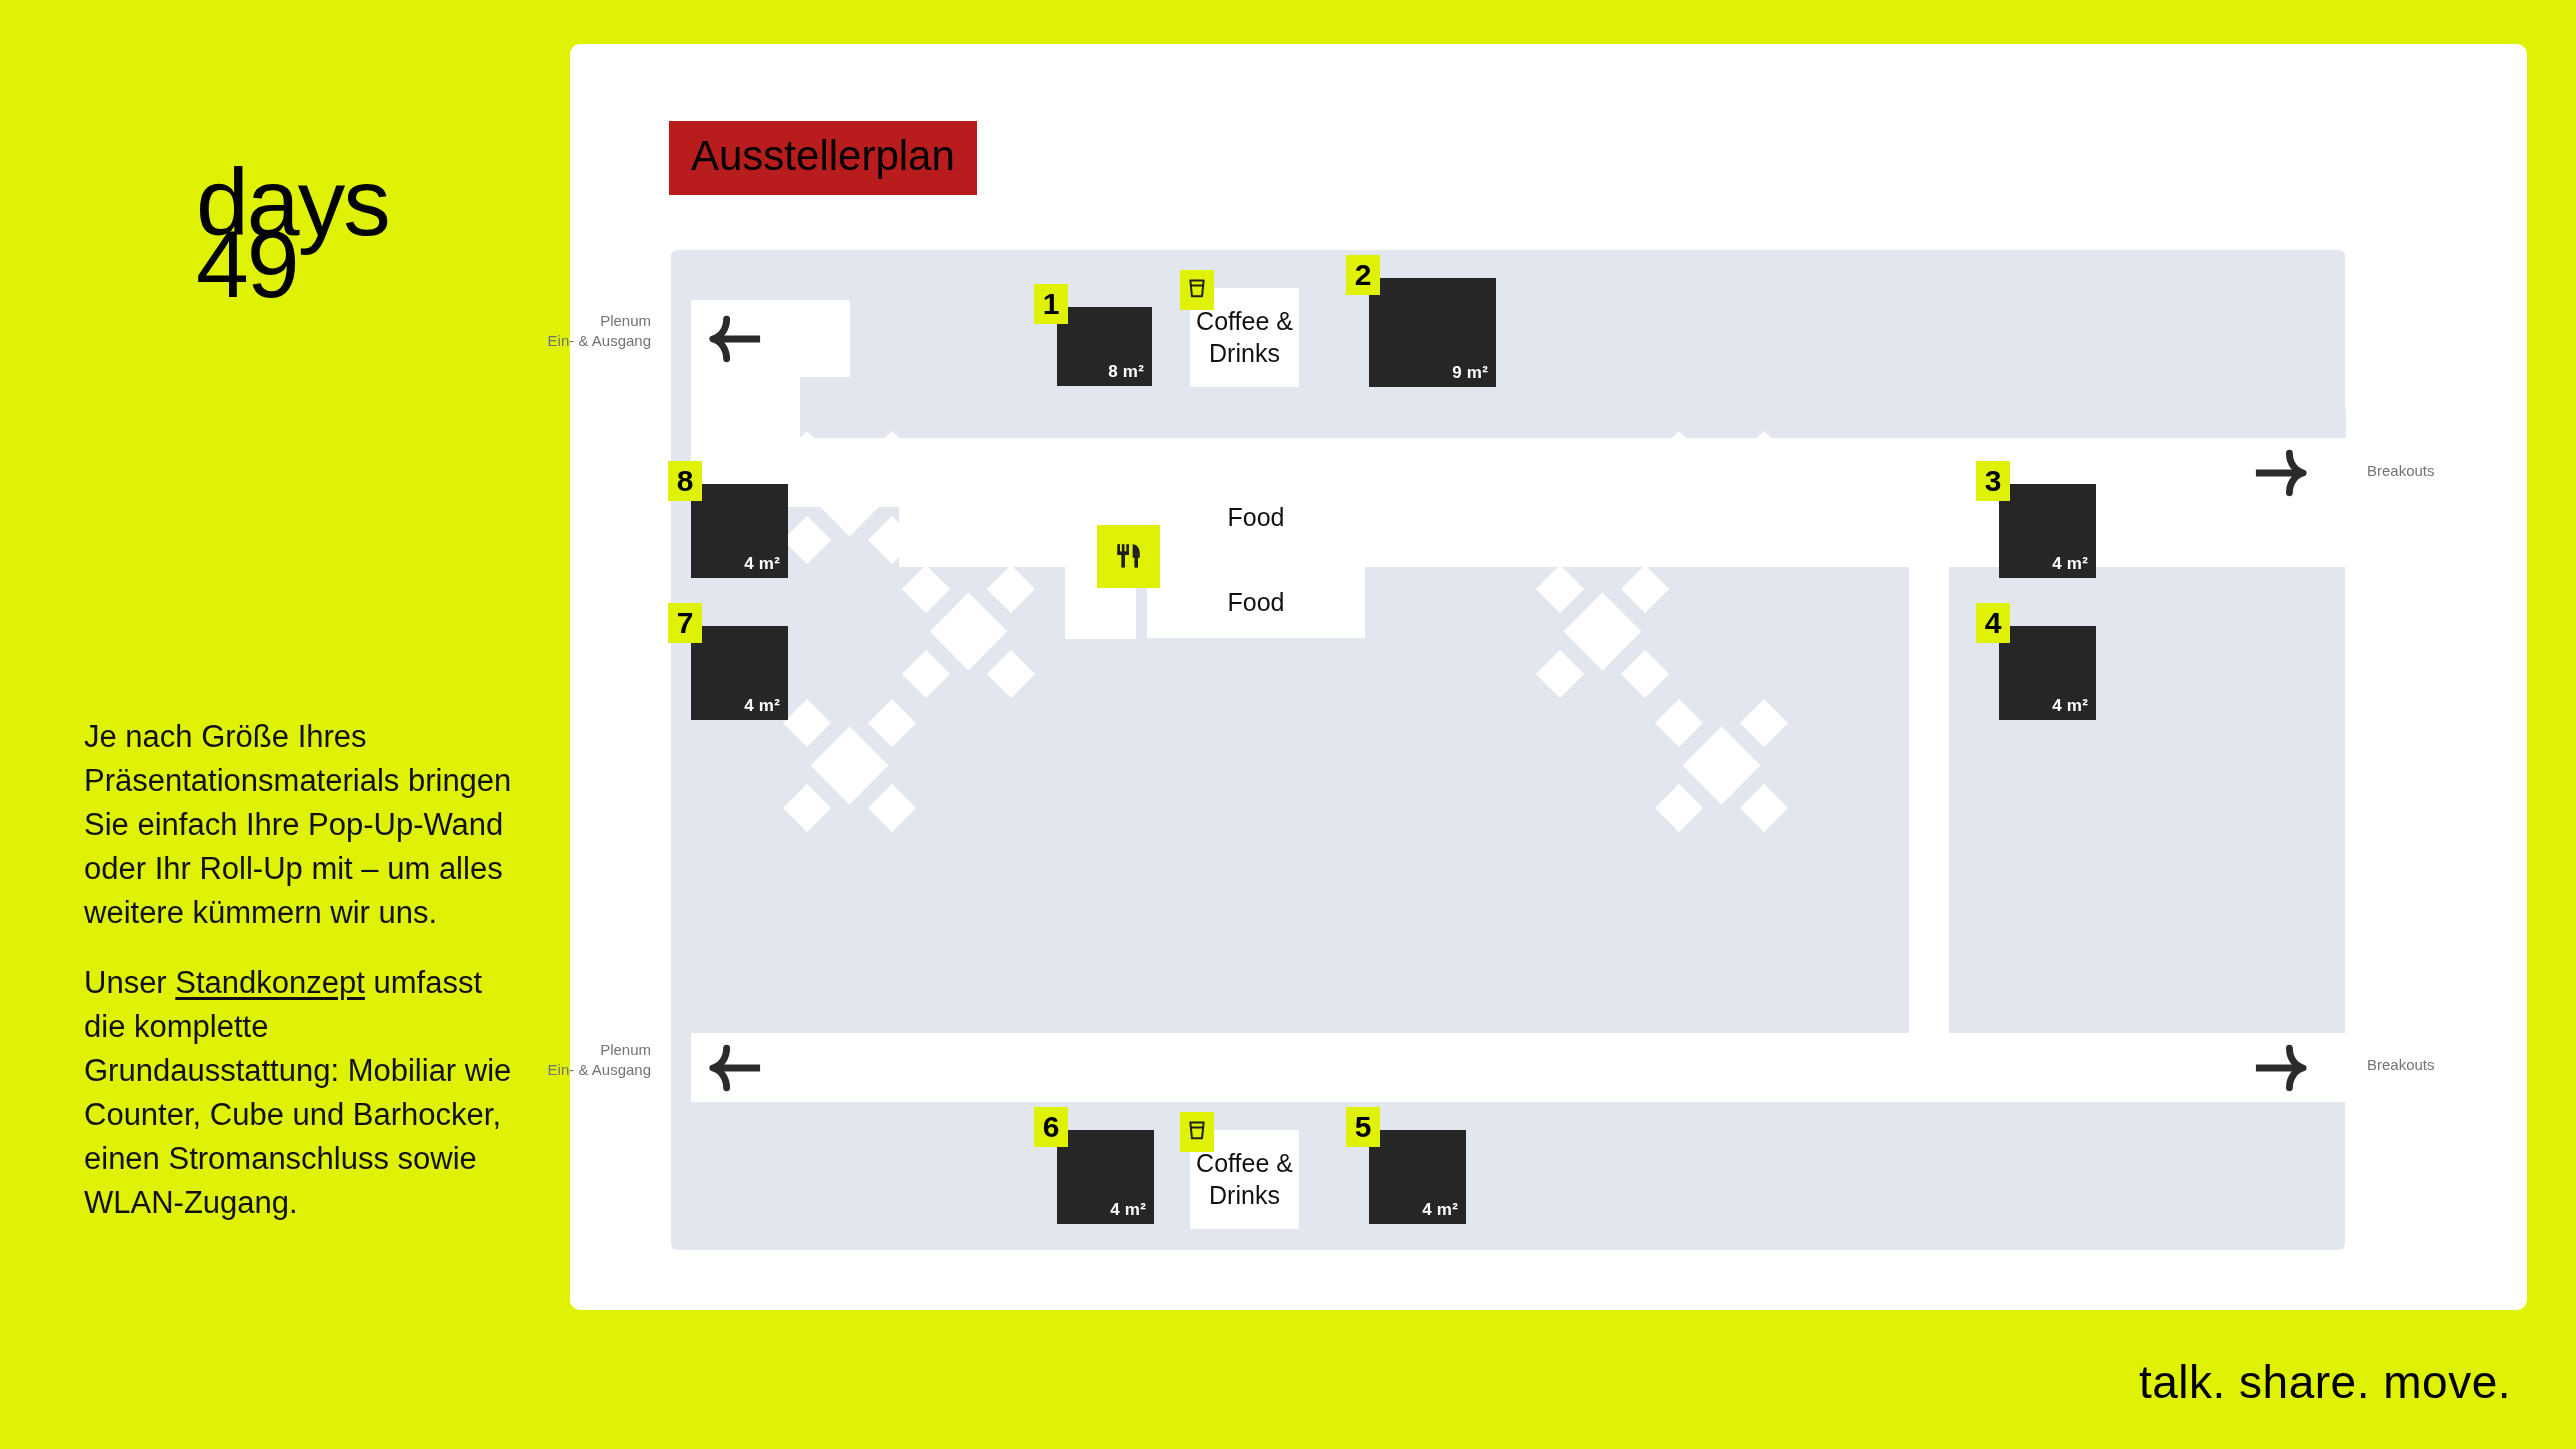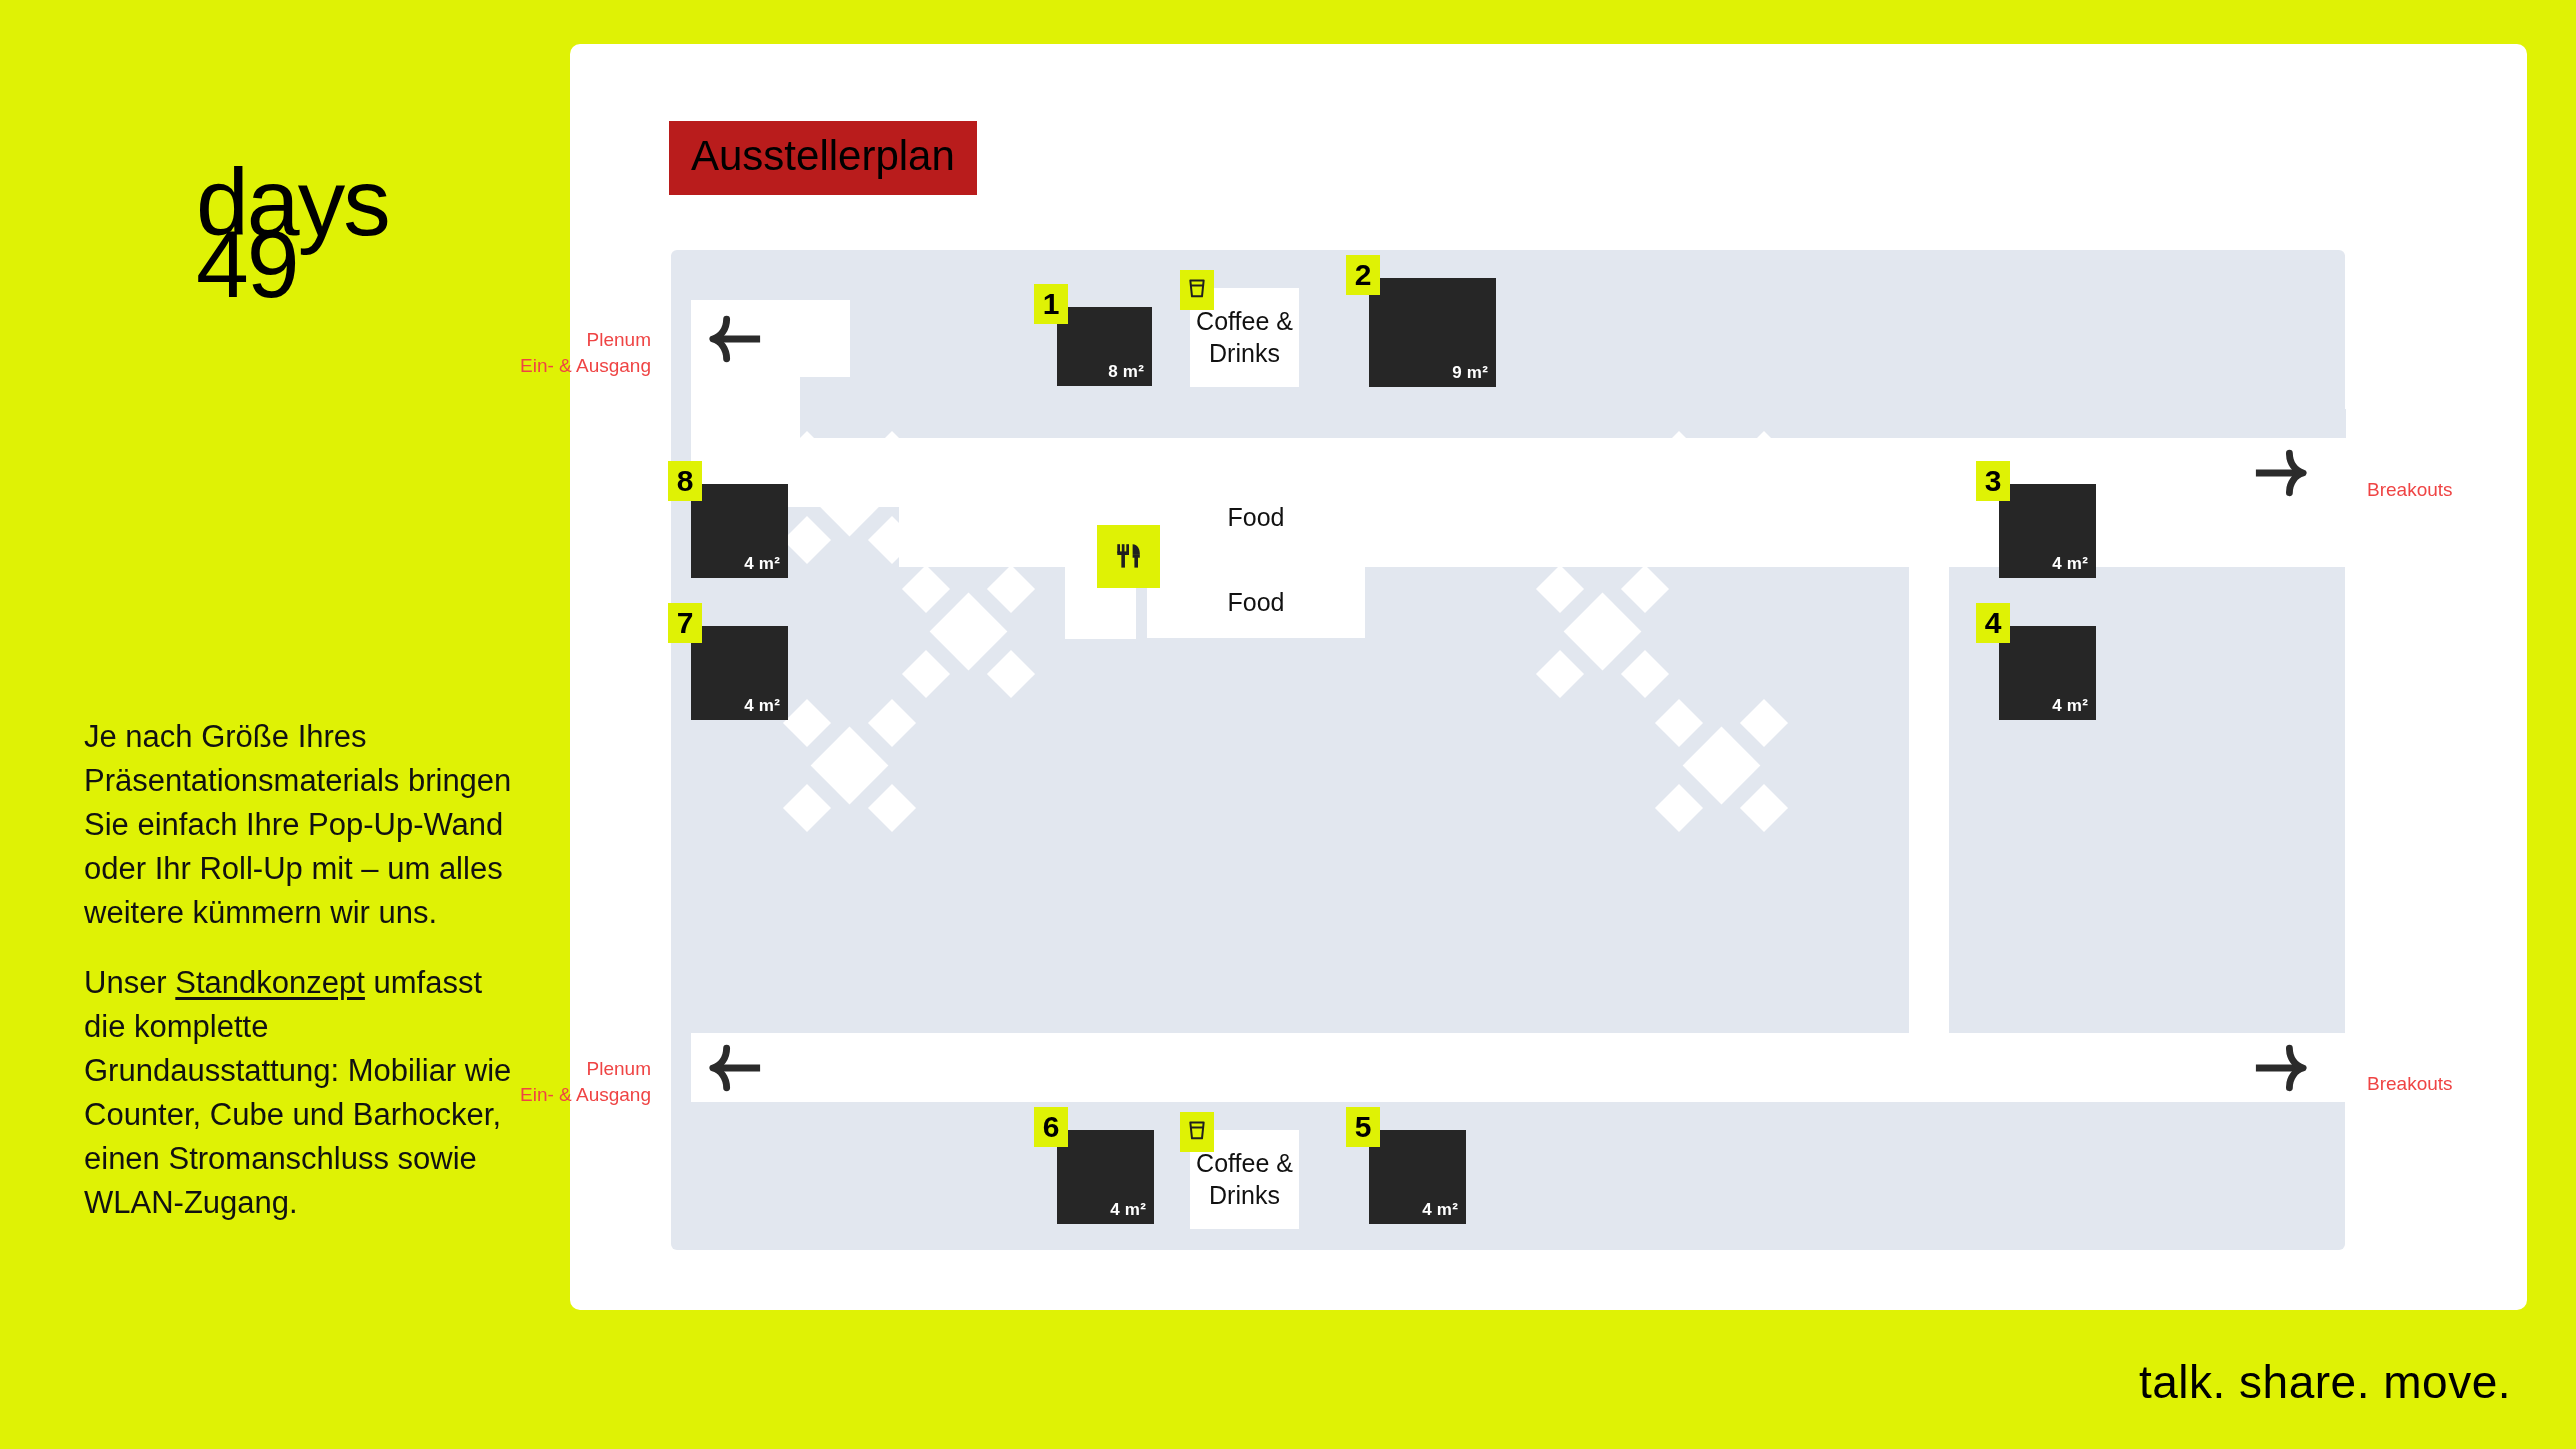--- a/index.html
+++ b/index.html
@@ -79,22 +79,22 @@
     text-align:center; color:#111; font-size:25px; line-height:1.25; font-weight:400;}
   .svc-badge{
     position:absolute; background:#dff205;
     display:flex; align-items:center; justify-content:center;
   }
 
   
   .arrow{position:absolute;}
   
   .plan-label{
-    position:absolute; color:#ef4444; font-size:19px; line-height:1.35;
-    text-align:center; white-space:nowrap;margin-top:16px;
+    position:absolute; color:#737373; font-size:15px; line-height:1.35;
+    text-align:center; white-space:nowrap;
   }
   .plan-label.left{text-align:right;}
 
   
   .dia{position:absolute; background:#ffffff; transform:rotate(45deg);}
 
   
   #tagline{
     position:absolute; right:65px; top:1355px;
     color:#000; font-size:46px; font-weight:500; letter-spacing:0.5px;

